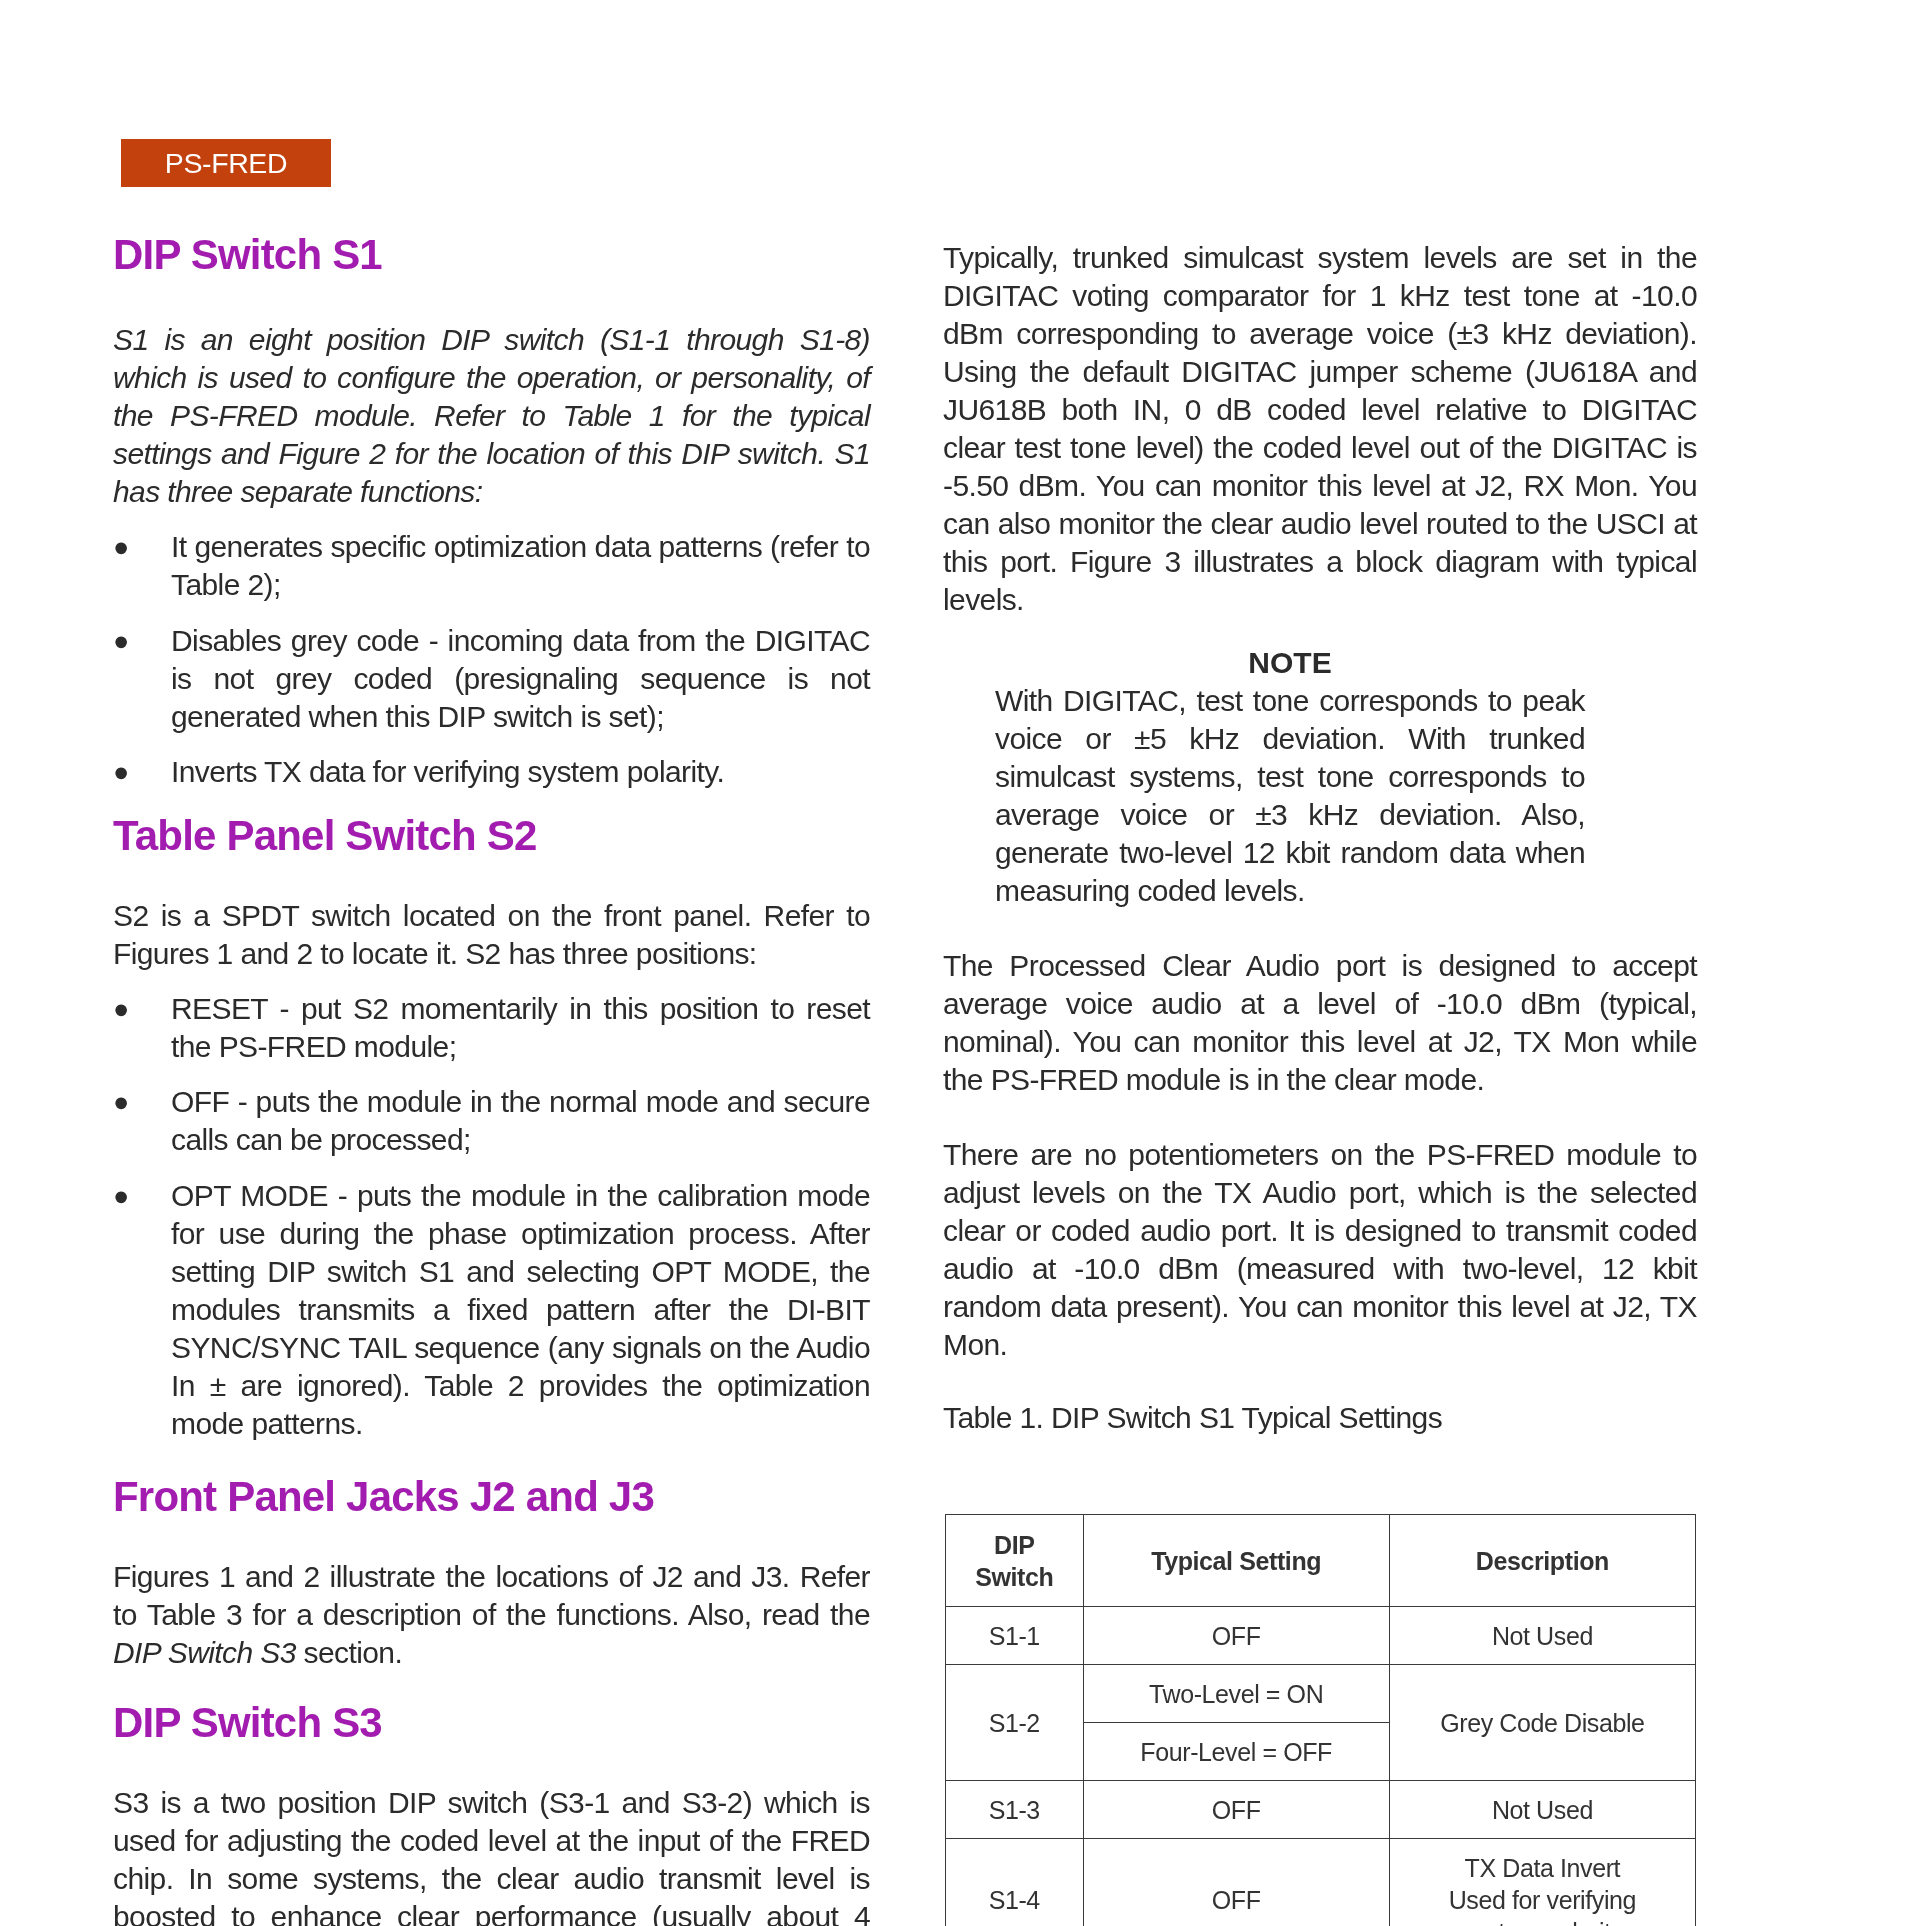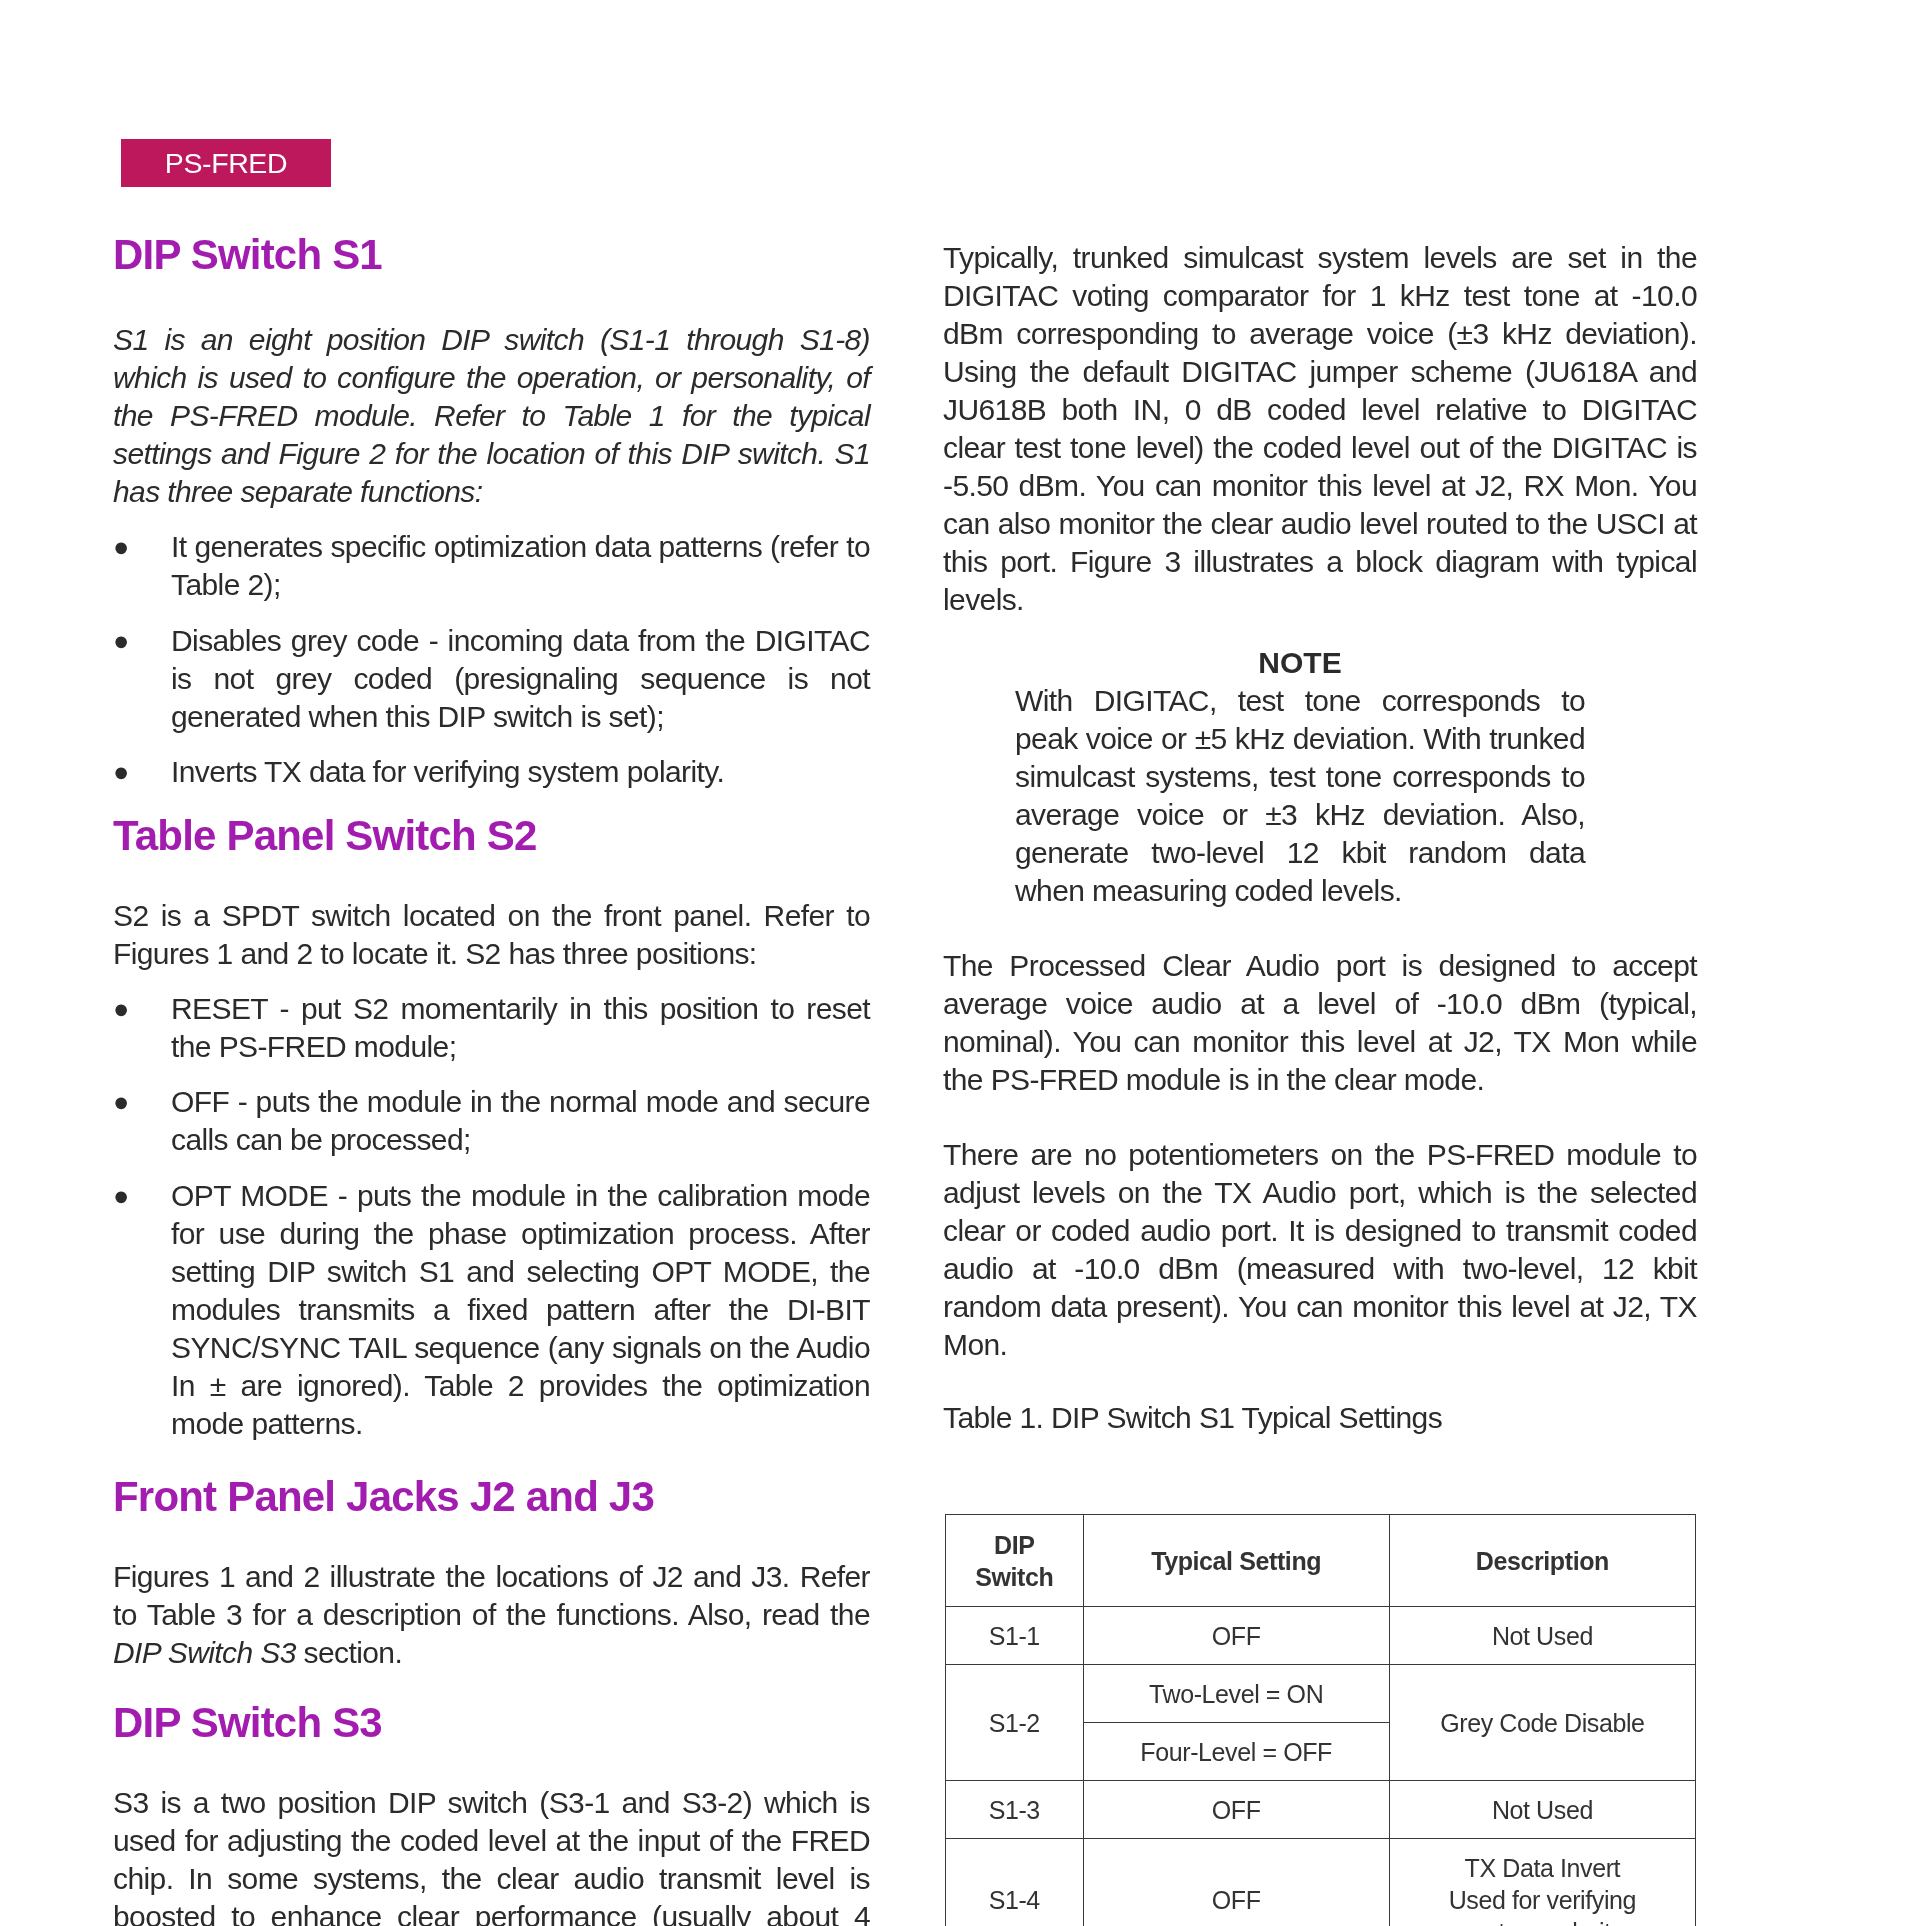--- a/index.html
+++ b/index.html
@@ -1,30 +1,30 @@
 <!DOCTYPE html>
 <html style="font-size:6.2px"><head>
 <meta charset="utf-8">
 <style>
   html, body { margin: 0; padding: 0; background: #ffffff; }
   body { width: 1932px; height: 2553px; position: relative; overflow: hidden;
          font-family: "Liberation Sans", sans-serif; color: #2b2b2b; }
   .badge { position: absolute; left: 121px; top: 139px; width: 210px; height: 48px;
-           background: #be185d; color: #ffffff; font-size: 28.5px; line-height: 48px;
+           background: #c2410c; color: #ffffff; font-size: 28.5px; line-height: 48px;
            text-align: center; letter-spacing: -0.4px; }
   .col { position: absolute; }
   .left { left: 113px; top: 231px; width: 757px; }
   .right { left: 943px; top: 239px; width: 754px; }
   h2 { font-size: 42px; font-weight: bold; margin: 0; letter-spacing: -0.8px; color: #a21caf; }
   p { font-size: 30px; line-height: 38px; margin: 0; text-align: justify; letter-spacing: -0.6px; }
   ul { list-style: none; margin: 0; padding: 0; }
   li { position: relative; padding-left: 58px; font-size: 30px; line-height: 38px; text-align: justify; letter-spacing: -0.6px; }
   li .bullet { position: absolute; left: 0; top: 0; font-size: 27px; }
   .note-title { text-align: center; font-weight: bold; font-size: 30px; line-height: 38px; }
-  .note { margin-left: 72px; margin-right: 112px; }
+  .note { margin-left: 52px; margin-right: 112px; }
   .caption { font-size: 30px; line-height: 38px; letter-spacing: -0.6px; margin: 0; }
   table { position: absolute; left: 945px; top: 1514px; width: 751px; border-collapse: collapse; }
   td, th { border: 1.9px solid #3a3a3a; text-align: center; vertical-align: middle;
            font-size: 25px; line-height: 32px; padding: 0; letter-spacing: -0.4px; color: #333; }
   th { font-weight: bold; height: 91px; }
 </style>
 </head>
 <body>
 
 <div class="badge">PS-FRED</div>

